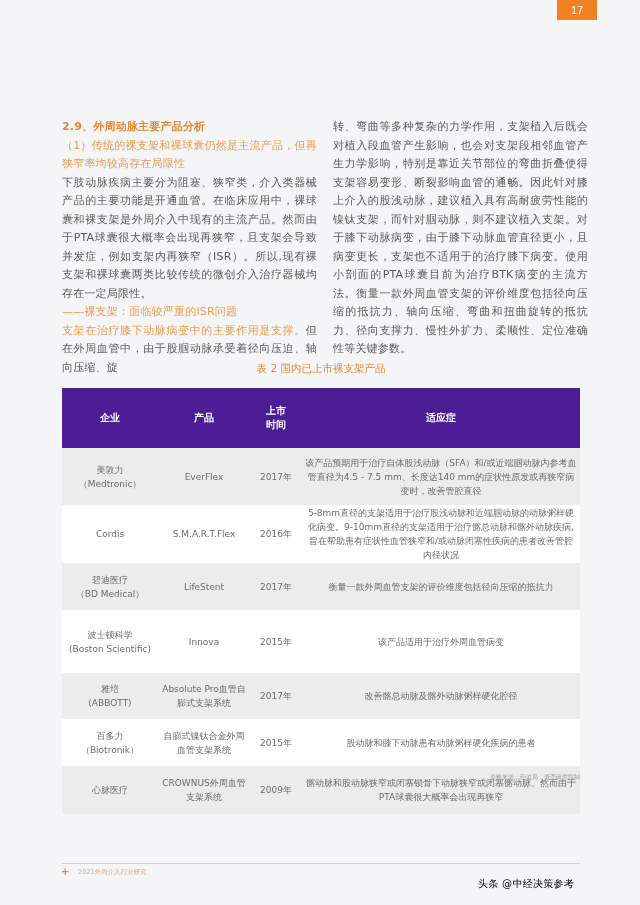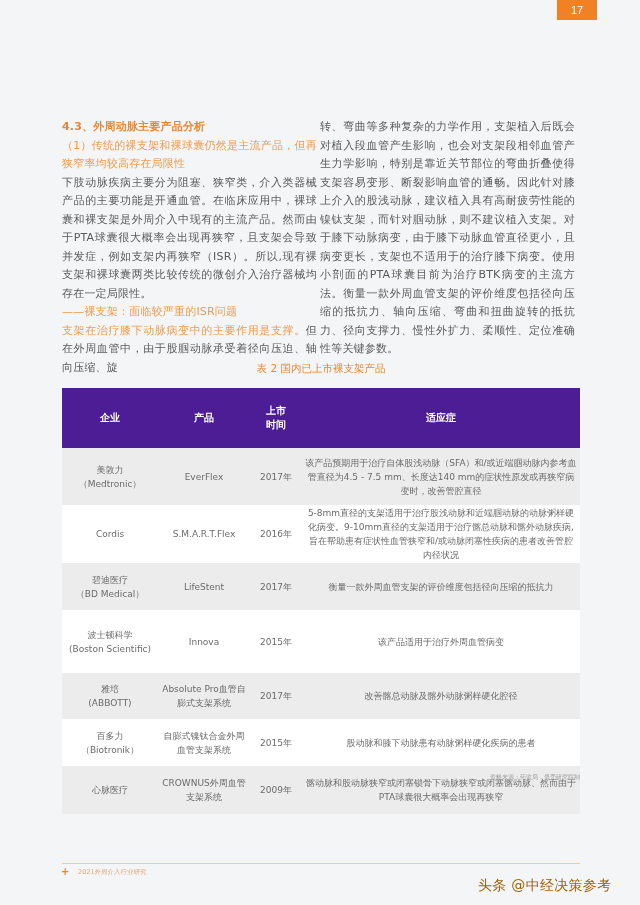--- a/index.html
+++ b/index.html
@@ -13,21 +13,21 @@
     position: absolute; left: 557px; top: 0; width: 40px; height: 20px;
     background: #f08224; color: #fff; font-size: 11px; line-height: 20px;
     text-align: center; font-family: "Liberation Sans", sans-serif;
   }
   .col {
     position: absolute; top: 118px; width: 255px;
     font-size: 11px; line-height: 18.5px; letter-spacing: 0.2px;
     text-align: justify;
   }
   .col-left { left: 62px; }
-  .col-right { left: 320px; }
+  .col-right { left: 333px; }
   .sec-title { color: #e98732; font-weight: bold; font-size: 11px; }
   .sub-title { color: #ef9a4c; }
   .orange { color: #ef9a4c; }
   p { margin: 0; }
 
   .table-caption {
     position: absolute; left: 62px; top: 362px; width: 518px;
     text-align: center; font-size: 10.5px; color: #e98732;
   }
   table.prod {
@@ -53,31 +53,31 @@
     background: #f3c9a1;
   }
   .footer-plus {
     position: absolute; left: 61px; top: 866px; font-size: 10px; color: #e98732;
     font-weight: bold;
   }
   .footer-text {
     position: absolute; left: 78px; top: 868px; font-size: 6.5px; color: #e3a778;
   }
   .watermark {
-    position: absolute; left: 478px; top: 877px; font-size: 14px; color: #a16207;
+    position: absolute; left: 478px; top: 877px; font-size: 10px; color: #000000;
     letter-spacing: 0.3px;
   }
 </style>
 </head>
 <body>
 
 <div class="page-badge">17</div>
 
 <div class="col col-left">
-  <p class="sec-title">4.3、外周动脉主要产品分析</p>
+  <p class="sec-title">2.9、外周动脉主要产品分析</p>
   <p class="sub-title">（1）传统的裸支架和裸球囊仍然是主流产品，但再狭窄率均较高存在局限性</p>
   <p>下肢动脉疾病主要分为阻塞、狭窄类，介入类器械产品的主要功能是开通血管。在临床应用中，裸球囊和裸支架是外周介入中现有的主流产品。然而由于PTA球囊很大概率会出现再狭窄，且支架会导致并发症，例如支架内再狭窄（ISR）。所以,现有裸支架和裸球囊两类比较传统的微创介入治疗器械均存在一定局限性。</p>
   <p class="orange">——裸支架：面临较严重的ISR问题</p>
   <p><span class="orange">支架在治疗膝下动脉病变中的主要作用是支撑。</span><span>但在外周血管中，由于股腘动脉承受着径向压迫、轴向压缩、旋</span></p>
 </div>
 
 <div class="col col-right">
   <p>转、弯曲等多种复杂的力学作用，支架植入后既会对植入段血管产生影响，也会对支架段相邻血管产生力学影响，特别是靠近关节部位的弯曲折叠使得支架容易变形、断裂影响血管的通畅。因此针对膝上介入的股浅动脉，建议植入具有高耐疲劳性能的镍钛支架，而针对腘动脉，则不建议植入支架。对于膝下动脉病变，由于膝下动脉血管直径更小，且病变更长，支架也不适用于的治疗膝下病变。使用小剖面的PTA球囊目前为治疗BTK病变的主流方法。衡量一款外周血管支架的评价维度包括径向压缩的抵抗力、轴向压缩、弯曲和扭曲旋转的抵抗力、径向支撑力、慢性外扩力、柔顺性、定位准确性等关键参数。</p>
 </div>
 

